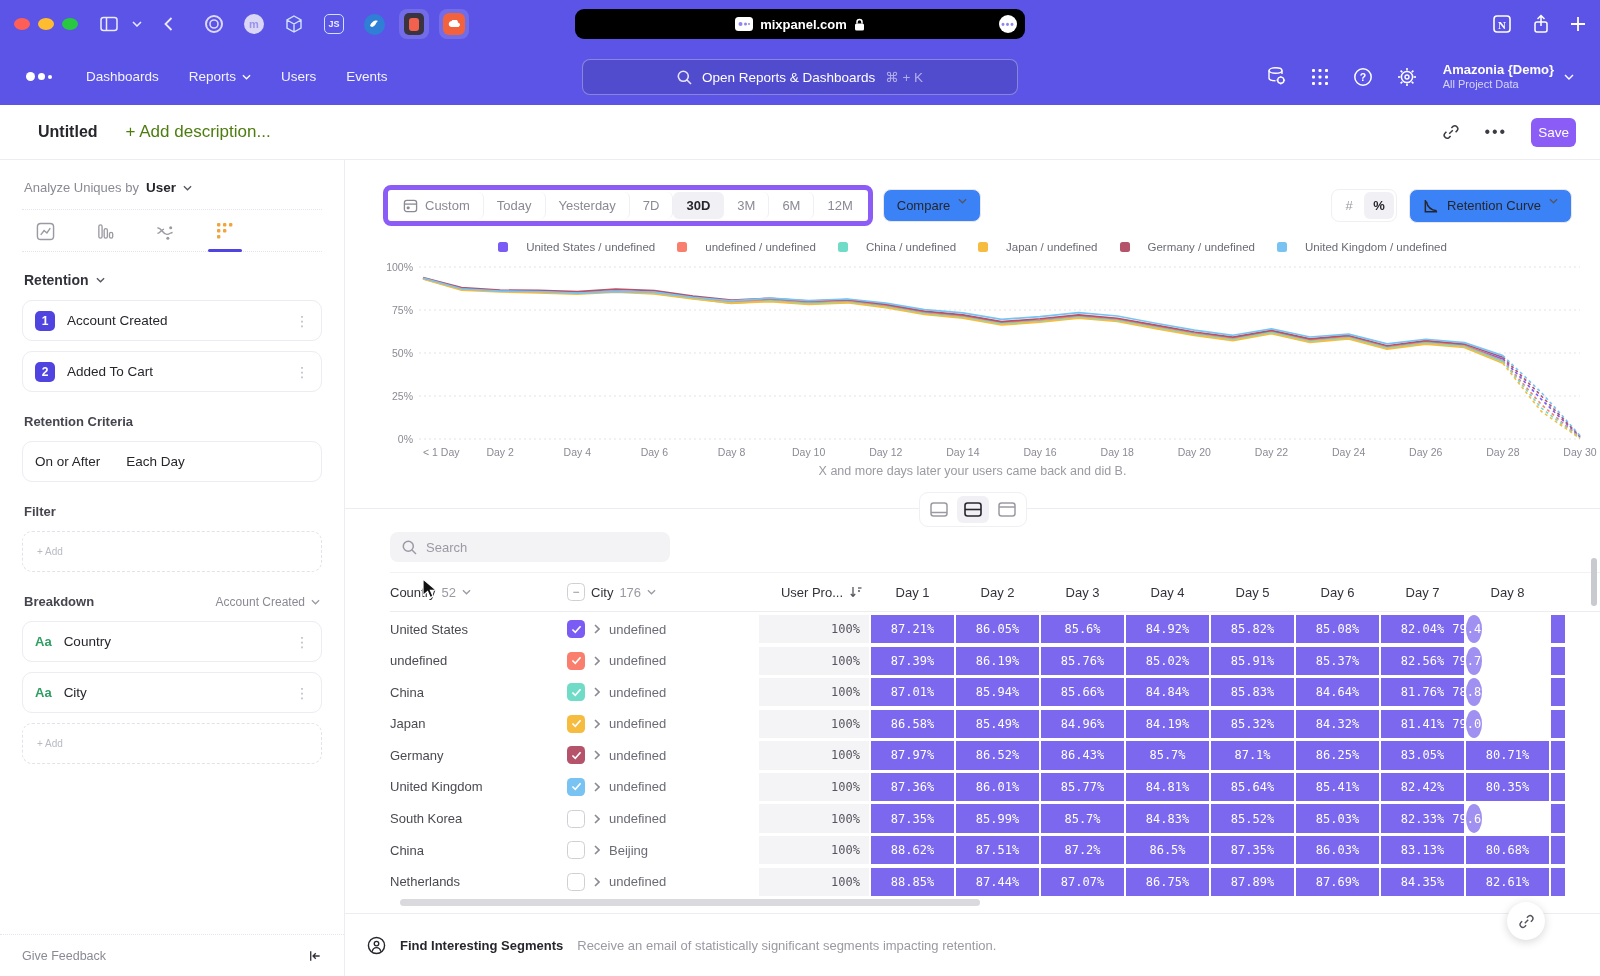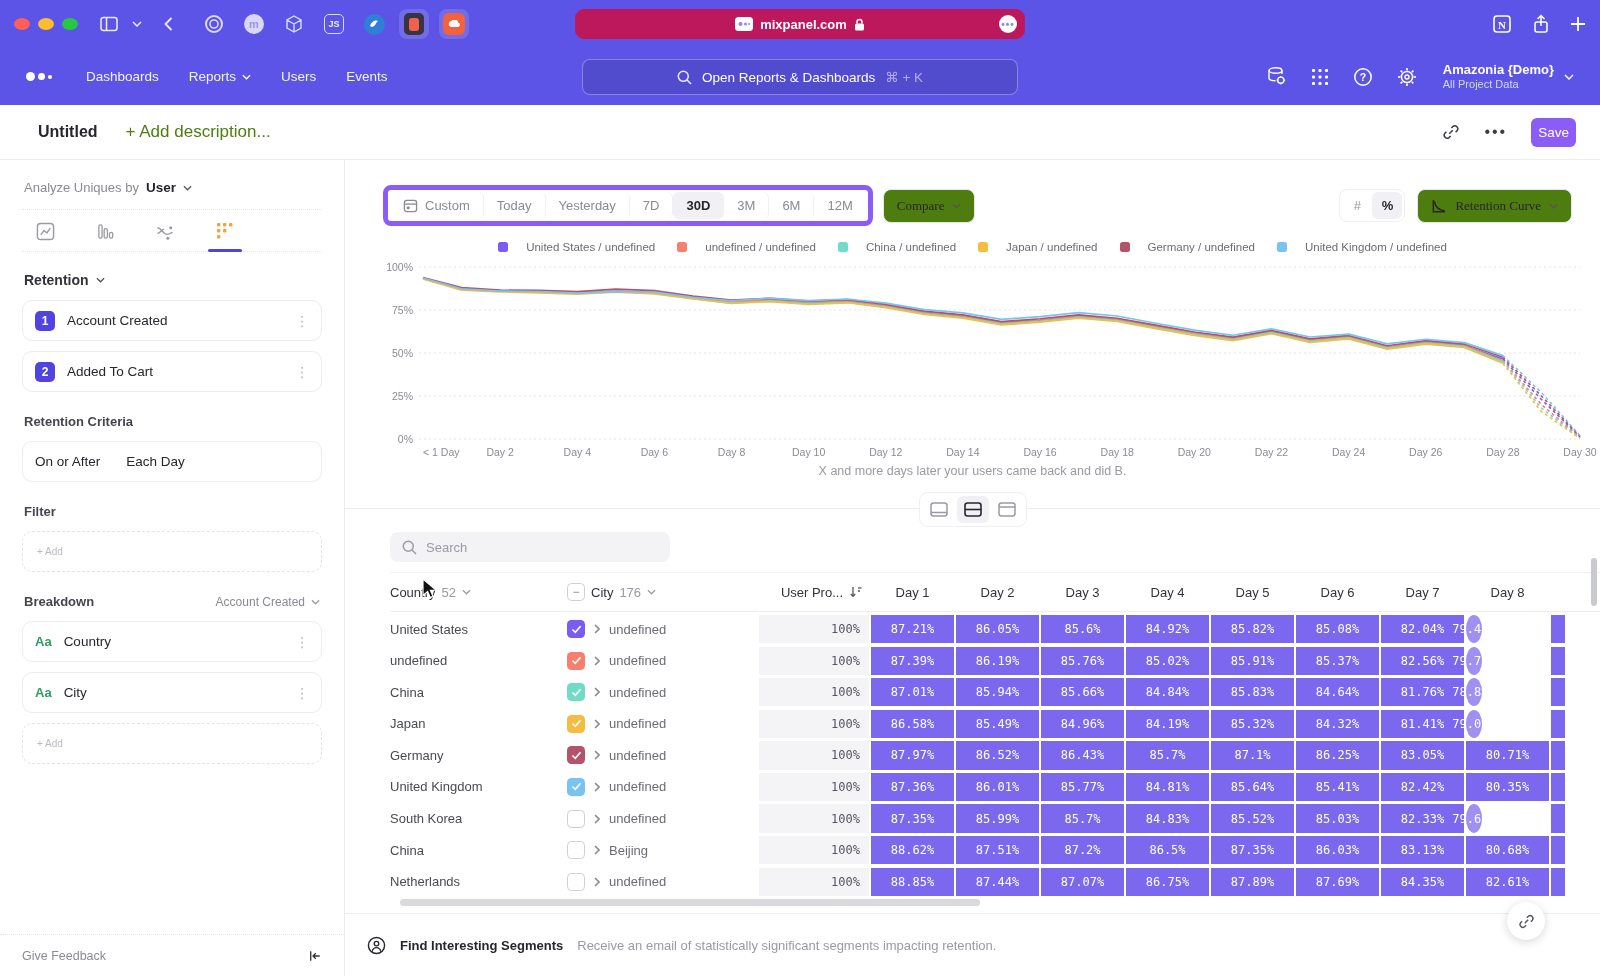--- a/index.html
+++ b/index.html
@@ -8,21 +8,21 @@
 
   
   .chrome { height:48px; background:#5b54e6; display:flex; align-items:center; padding:0 14px; position:relative; }
   .lights { display:flex; gap:8px; margin-right:22px; }
   .light { width:16px; height:12px; border-radius:50%; }
   .chrome-ic { display:flex; align-items:center; gap:14px; color:#eceaff; }
   .ext { display:flex; align-items:center; gap:10px; margin-left:26px; }
   .extbox { width:30px; height:30px; border-radius:8px; display:flex; align-items:center; justify-content:center; }
   .extbox.lit { background:rgba(255,255,255,.14); }
   .urlpill { position:absolute; left:50%; top:9px; transform:translateX(-50%); width:450px; height:30px;
-    background:#be185d; border-radius:9px; display:flex; align-items:center; justify-content:center; gap:7px;
+    background:#000000; border-radius:9px; display:flex; align-items:center; justify-content:center; gap:7px;
     color:#fff; font-size:13px; font-weight:bold; }
   .url-more { position:absolute; right:8px; top:6px; width:18px; height:18px; border-radius:50%; background:#fff;
     color:#8d87ee; font-size:10px; display:flex; align-items:center; justify-content:center; letter-spacing:1px; }
   .chrome-right { margin-left:auto; display:flex; align-items:center; gap:20px; color:#fff; }
 
   
   .mpnav { height:57px; background:#5b54e6; display:flex; align-items:center; padding:0 26px; position:relative; color:#fff; }
   .mplogo { display:flex; align-items:center; gap:3px; margin-right:34px; }
   .mplogo i { background:#fff; border-radius:50%; display:block; }
   .navitem { font-size:13.5px; font-weight:500; color:#f4f3ff; margin-right:30px; display:flex; align-items:center; gap:6px; cursor:default; }
@@ -70,22 +70,22 @@
   .sb-foot { position:absolute; bottom:0; left:0; right:0; border-top:1px dotted #e4e4ea; height:42px;
     display:flex; align-items:center; padding:0 22px; font-size:12.5px; color:#8a8a94; }
 
   
   .controls { display:flex; align-items:center; margin:25px 28px 0 38px; }
   .range-group { display:flex; align-items:center; border:5px solid #8b5cf6; border-radius:8px; padding:2px; }
   .rbtn { font-size:13px; color:#8a8a94; padding:6px 13px; border-radius:6px; display:flex; align-items:center; gap:7px;
     border-right:1px solid #f0f0f4; cursor:pointer; white-space:nowrap; }
   .rbtn:last-child { border-right:none; }
   .rbtn.active { background:#f1f1f5; color:#26262c; font-weight:bold; border-right-color:transparent; }
-  .btn { border:1px solid #e7e7ec; border-radius:8px; background:#4d7c0f; font-size:13px; color:#26262c;
-    padding:8px 13px; display:flex; align-items:center; gap:8px; cursor:pointer;font-family:Liberation Serif, serif; }
+  .btn { border:1px solid #e7e7ec; border-radius:8px; background:#3b82f6; font-size:13px; color:#26262c;
+    padding:8px 13px; display:flex; gap:8px; cursor:pointer; }
   .compare { margin-left:10px; }
   .unit-toggle { display:flex; border:1px solid #f0f0f4; border-radius:8px; padding:2px; margin-right:12px; }
   .ubtn { width:30px; height:27px; display:flex; align-items:center; justify-content:center; font-size:13px;
     color:#9a9aa2; border-radius:6px; cursor:pointer; }
   .ubtn.active { background:#f1f1f5; color:#26262c; font-weight:bold; }
 
   
   .legend { display:flex; justify-content:center; gap:22px; margin-top:15px; }
   .litem { display:flex; align-items:center; gap:18px; font-size:11.5px; color:#6b6b76; }
   .sw { width:10px; height:10px; border-radius:2.5px; }

